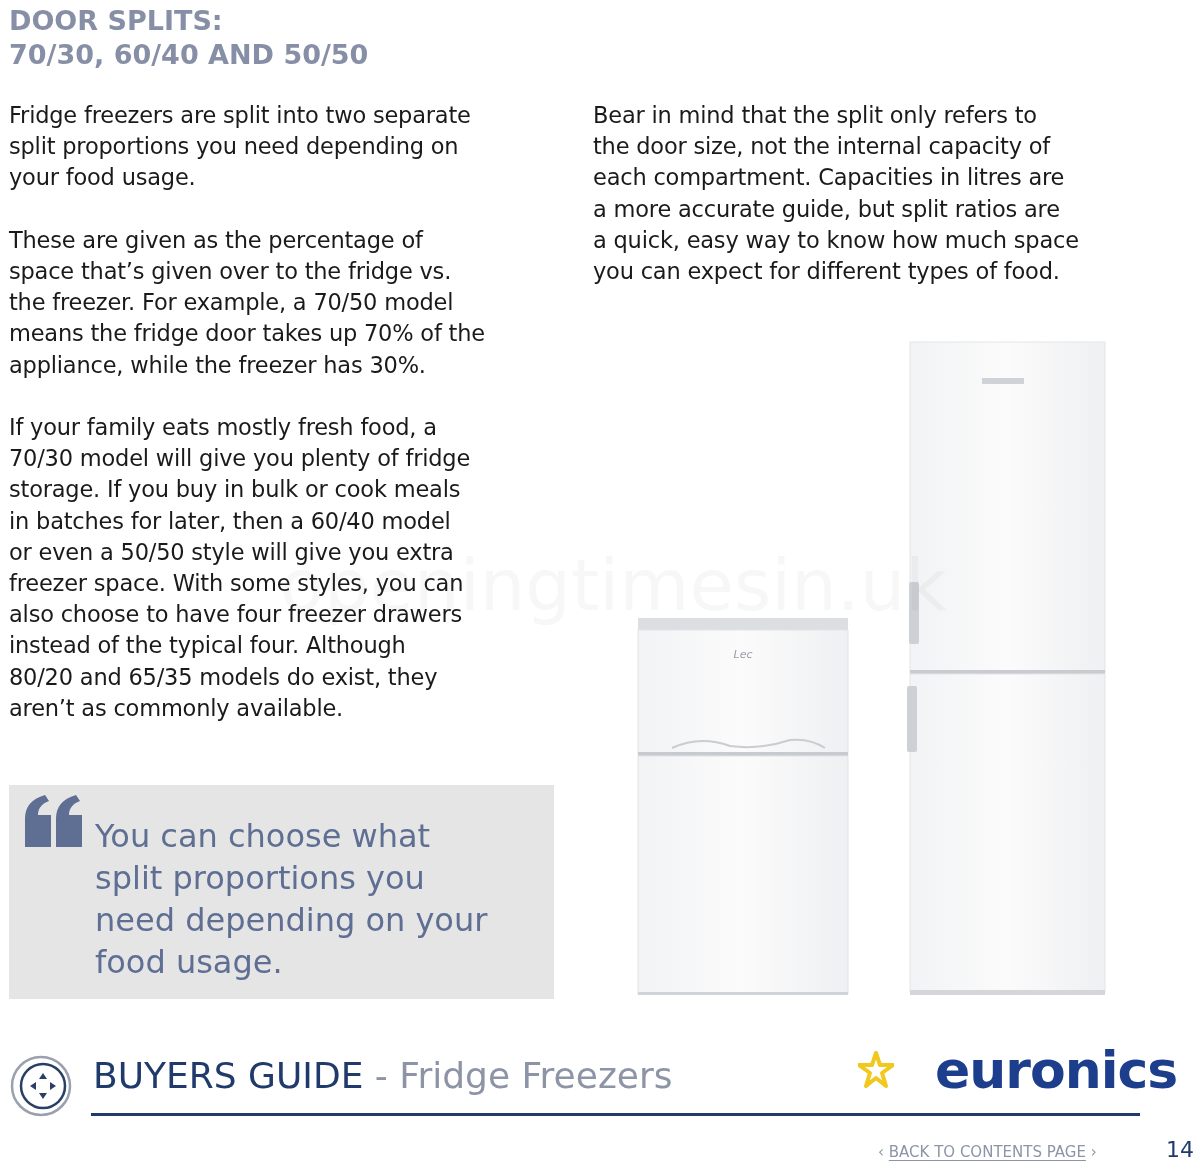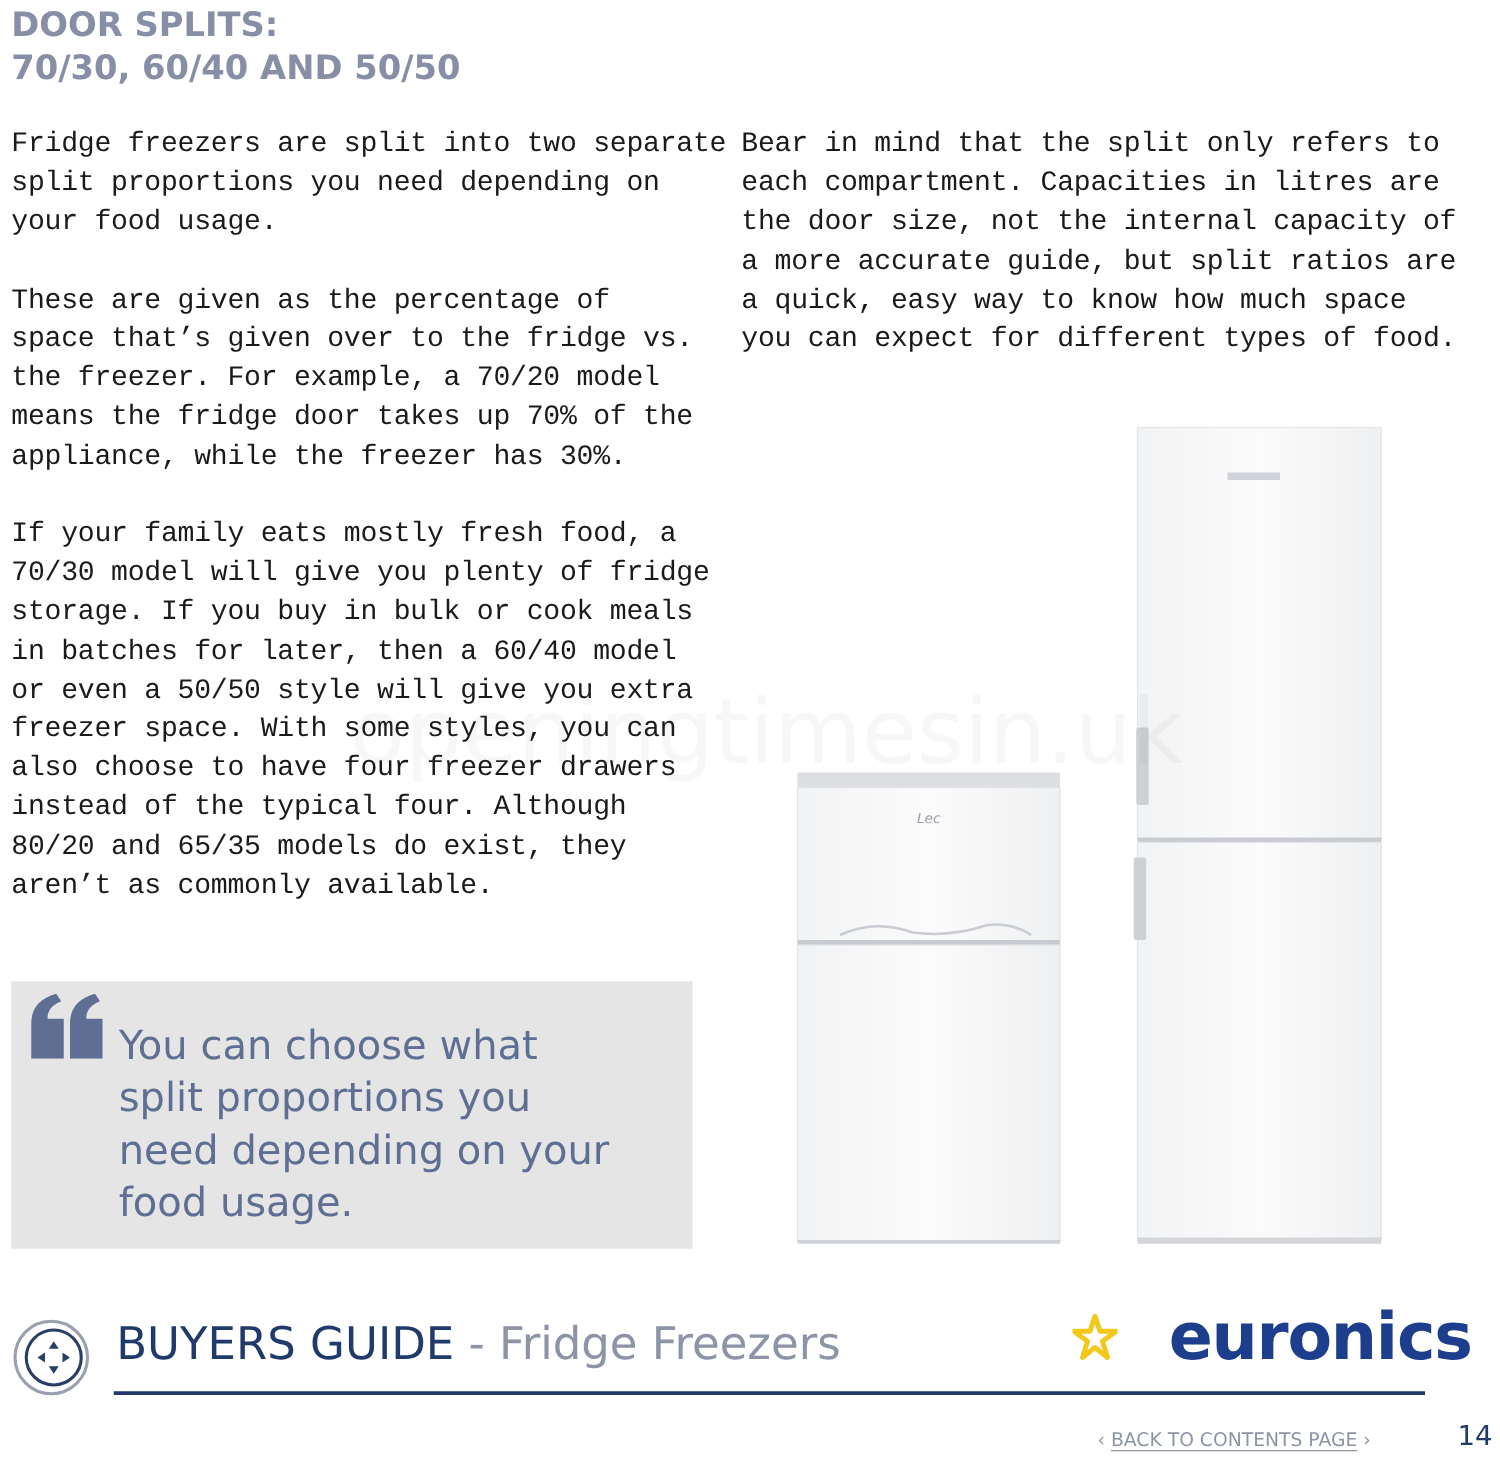--- a/index.html
+++ b/index.html
@@ -27,21 +27,21 @@
       letter-spacing: 0px;
     }
     .heading div { white-space: nowrap; }
     .col {
       position: absolute;
       font-size: 22.5px;
       line-height: 31.2px;
       color: #1a1a1a;
       letter-spacing: -0.2px;
     }
-    .col p { margin: 0; white-space: nowrap; font-family: Liberation Mono, monospace; }
+    .col p { margin: 0; white-space: nowrap; }
     .col .gap { height: 31.2px; }
     .col-left { left: 9px; top: 100px; width: 550px; }
     .col-right { left: 593px; top: 100px; width: 560px; }
 
     .quote-box {
       position: absolute;
       left: 9px;
       top: 785px;
       width: 545px;
       height: 214px;
@@ -157,40 +157,40 @@
   <div>70/30, 60/40 AND 50/50</div>
 </div>
 
 <div class="col col-left">
   <p>Fridge freezers are split into two separate</p>
   <p>split proportions you need depending on</p>
   <p>your food usage.</p>
   <div class="gap"></div>
   <p>These are given as the percentage of</p>
   <p>space that’s given over to the fridge vs.</p>
-  <p>the freezer. For example, a 70/20 model</p>
+  <p>the freezer. For example, a 70/50 model</p>
   <p>means the fridge door takes up 70% of the</p>
   <p>appliance, while the freezer has 30%.</p>
   <div class="gap"></div>
   <p>If your family eats mostly fresh food, a</p>
   <p>70/30 model will give you plenty of fridge</p>
   <p>storage. If you buy in bulk or cook meals</p>
   <p>in batches for later, then a 60/40 model</p>
   <p>or even a 50/50 style will give you extra</p>
   <p>freezer space. With some styles, you can</p>
   <p>also choose to have four freezer drawers</p>
   <p>instead of the typical four. Although</p>
   <p>80/20 and 65/35 models do exist, they</p>
   <p>aren’t as commonly available.</p>
 </div>
 
 <div class="col col-right">
   <p>Bear in mind that the split only refers to</p>
+  <p>the door size, not the internal capacity of</p>
   <p>each compartment. Capacities in litres are</p>
-  <p>the door size, not the internal capacity of</p>
   <p>a more accurate guide, but split ratios are</p>
   <p>a quick, easy way to know how much space</p>
   <p>you can expect for different types of food.</p>
 </div>
 
 <div class="quote-box">
   <svg class="quote-mark" viewBox="0 0 62 52">
     <path d="M2 52 V24 C2 12 8 4 22 0 L26 6 C18 9 15 14 15 20 H28 V52 Z" fill="#5f6f94"></path>
     <path d="M33 52 V24 C33 12 39 4 53 0 L57 6 C49 9 46 14 46 20 H59 V52 Z" fill="#5f6f94"></path>
   </svg>

